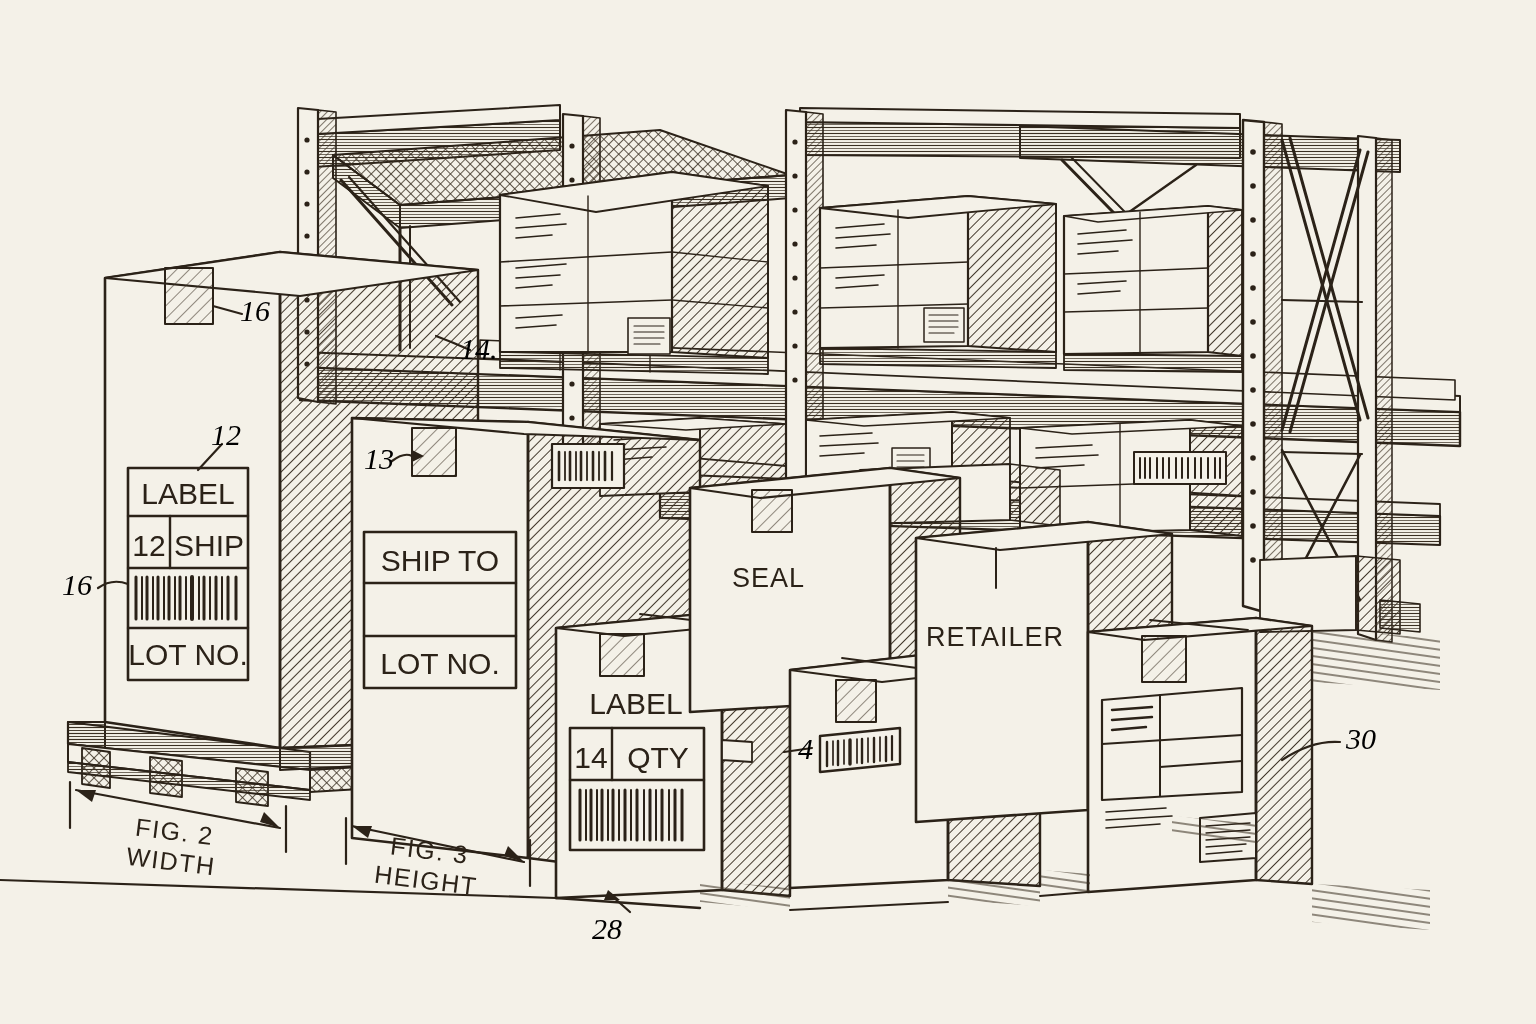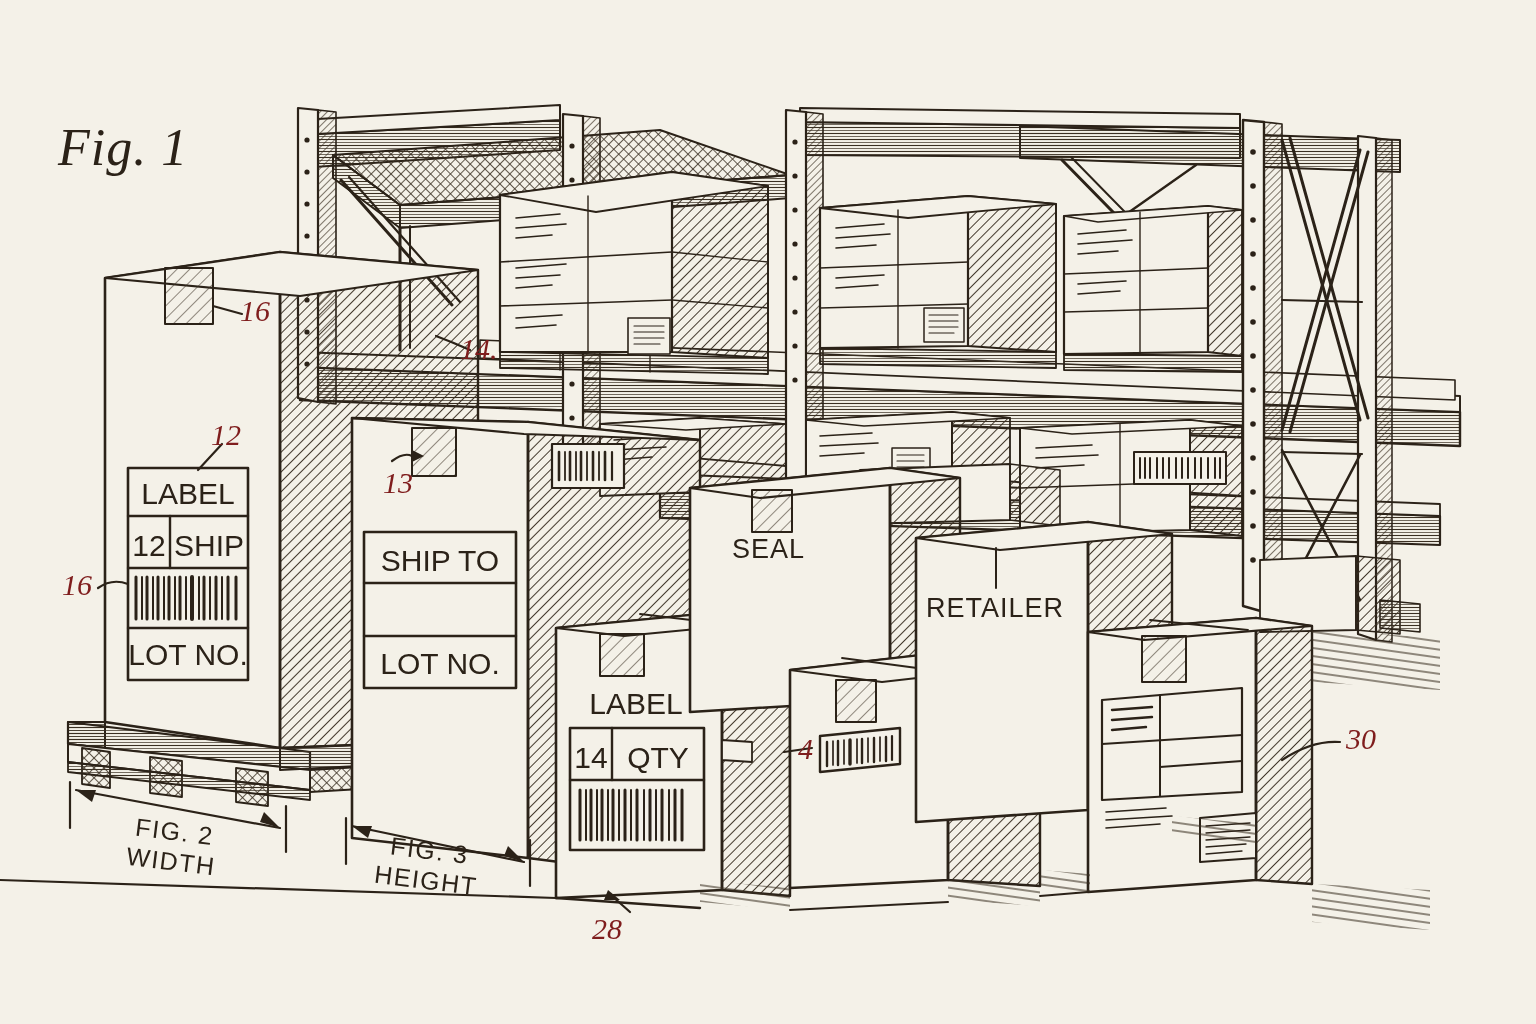--- a/index.html
+++ b/index.html
@@ -18,31 +18,32 @@
     font-size:52px;
     letter-spacing:1px;
     color:#2b2218;
     white-space:nowrap;
   }
   .refnum{
     position:absolute;
     font-family:"Liberation Serif", serif;
     font-style:italic;
     font-size:30px;
-    color:#7f1d1d;
+    color:#000000;
     white-space:nowrap;
   }
   .boxword{
     position:absolute;
     font-family:"Liberation Sans", sans-serif;
     font-size:27px;
     font-weight:400;
     letter-spacing:1px;
     color:#2b2218;
     white-space:nowrap;
+    margin-top:29px;
   }
   .dimtext{
     position:absolute;
     font-family:"Liberation Sans", sans-serif;
     font-size:25px;
     letter-spacing:1.5px;
     color:#2b2218;
     white-space:nowrap;
     text-align:center;
     line-height:1.18;
@@ -612,31 +613,30 @@
     <path d="M346,818 L346,864"></path>
     <path d="M530,840 L530,886"></path>
     <path d="M352,826 L524,862"></path>
     <polygon points="352,826 372,826 368,838" fill="#2b2218" stroke="none"></polygon>
     <polygon points="524,862 504,856 508,846" fill="#2b2218" stroke="none"></polygon>
   </g>
 
   </g>
 </svg>
 
-<div class="figlabel" style="left:58px; top:118px;">Fig. 1</div>
 
 <div class="refnum" style="left:240px; top:294px;">16</div>
 
 <div class="refnum" style="left:211px; top:418px;">12</div>
 
 <div class="refnum" style="left:62px; top:568px;">16</div>
 
 <div class="refnum" style="left:460px; top:332px;">14.</div>
 
-<div class="refnum" style="left:364px; top:466px;margin-left:19px;">13</div>
+<div class="refnum" style="left:364px; top:442px;">13</div>
 
 <div class="refnum" style="left:798px; top:732px;">4</div>
 
 <div class="refnum" style="left:592px; top:906px;margin-top:6px;">28</div>
 
 <div class="refnum" style="left:1346px; top:722px;">30</div>
 
 <div class="boxword" style="left:732px; top:534px;">SEAL</div>
 
 <div class="boxword" style="left:926px; top:593px;">RETAILER</div>

